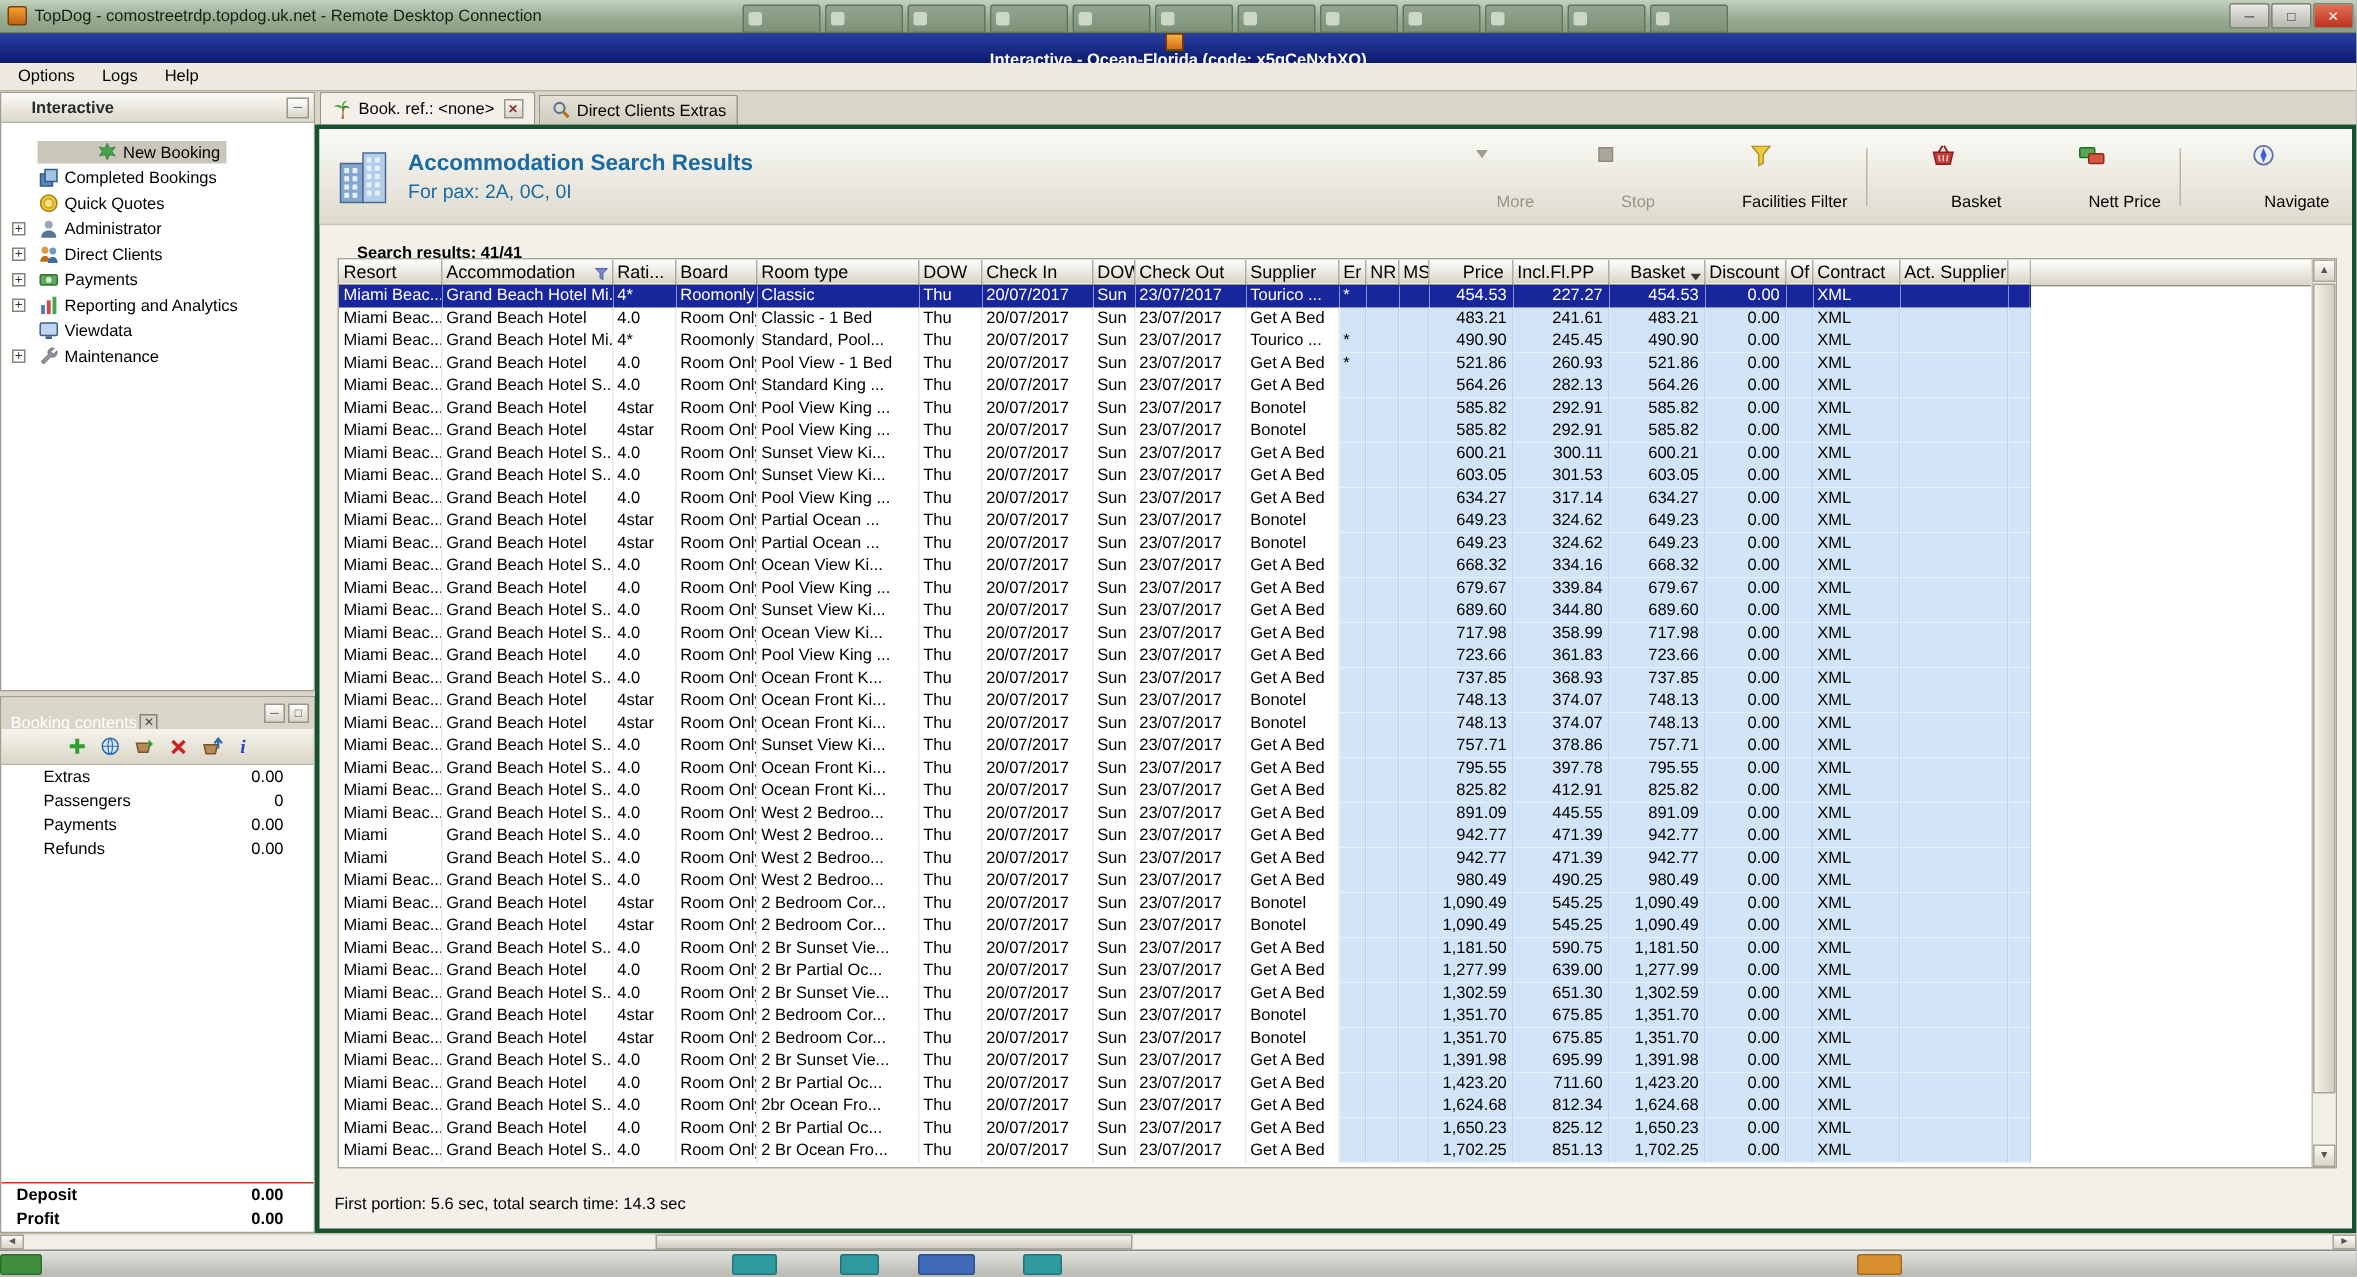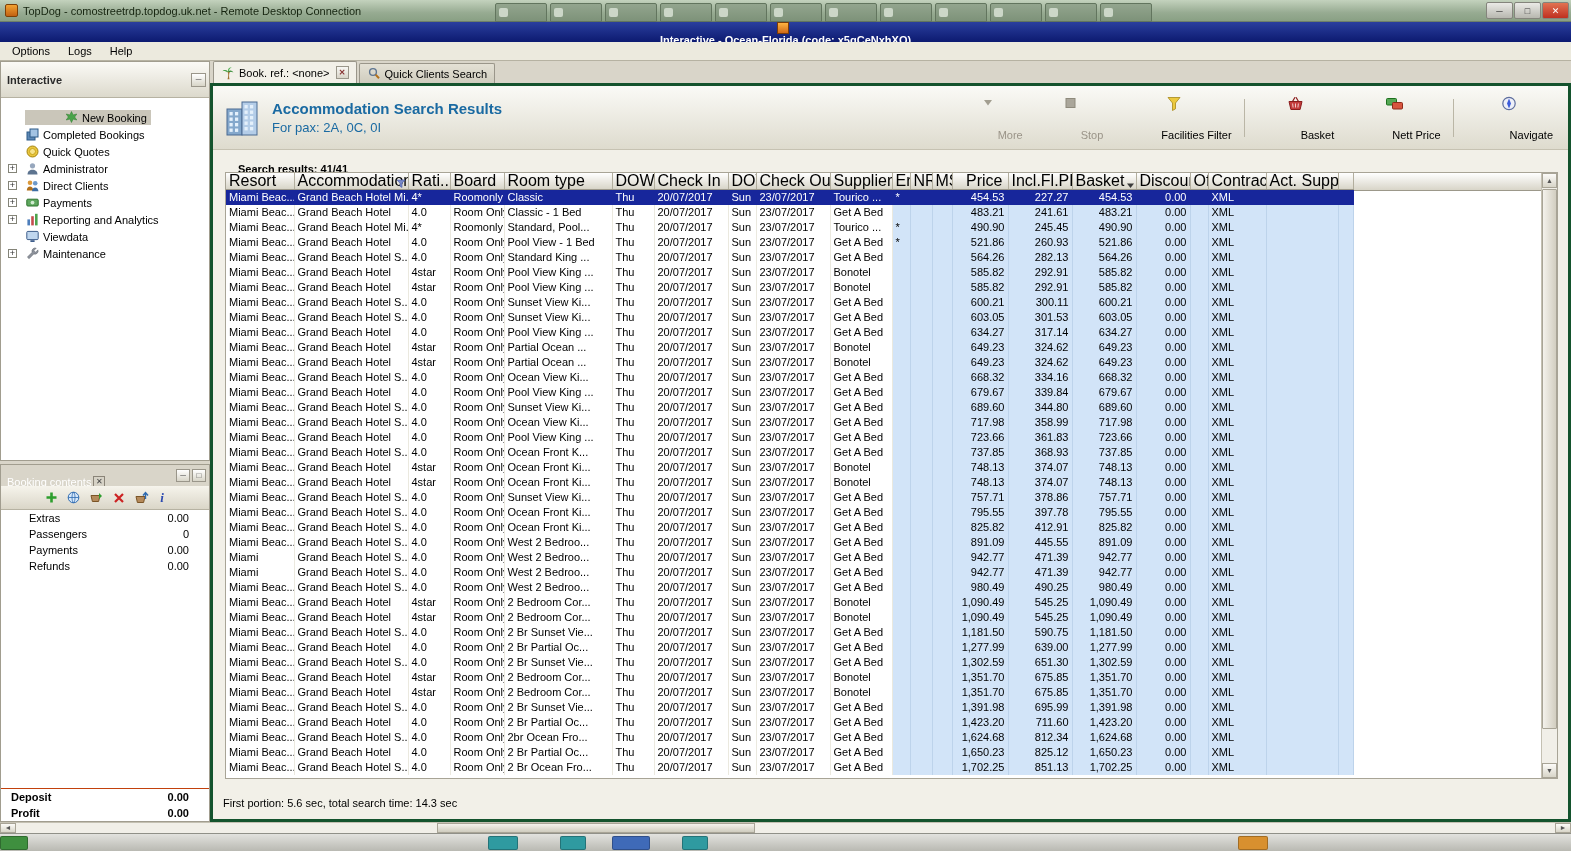--- a/index.html
+++ b/index.html
@@ -20,21 +20,21 @@
 
   
   .win-title{position:absolute;left:0;top:22px;width:100%;height:20px;background:linear-gradient(180deg,#2a3f9e,#0c1a70);display:flex;align-items:center;padding:0 5px;color:#fff;font-weight:bold;flex-direction:column;}
   .win-icon{width:12px;height:12px;background:linear-gradient(#ffb341,#d06a18);border:1px solid #7a3c08;margin-right:5px;flex:none;}
   .menu-bar{position:absolute;left:0;top:42px;width:100%;height:19px;background:#eceade;border-bottom:1px solid #b6b2a2;display:flex;align-items:center;padding-left:3px;}
   .menu-item{padding:2px 9px;cursor:default;}
 
   
   .sidebar{position:absolute;left:0;top:61px;width:210px;height:761px;display:flex;flex-direction:column;overflow:hidden;background:#d9d5c9;}
   .int-panel{height:400px;flex:none;display:flex;flex-direction:column;border:1px solid #a19d8f;background:#fff;}
-  .panel-header{height:36px;flex:none;background:linear-gradient(#fbfaf6,#dcd9cc);border-bottom:1px solid #b6b2a2;display:flex;align-items:center;padding:0 3px 0 6px;font-weight:bold;color:#2a2a2a;}
+  .panel-header{height:20px;flex:none;background:linear-gradient(#fbfaf6,#dcd9cc);border-bottom:1px solid #b6b2a2;display:flex;align-items:center;padding:0 3px 0 20px;font-weight:bold;color:#2a2a2a;}
   .panel-btn{margin-left:auto;width:15px;height:14px;border:1px solid #9a968a;background:linear-gradient(#fff,#d8d5c8);display:flex;align-items:center;justify-content:center;font-size:8px;color:#555;}
   .tree{flex:1;background:#fff;padding-top:11px;overflow:hidden;}
   .tree-item{height:17px;display:flex;align-items:center;position:relative;padding-left:24px;}
   .expander{position:absolute;left:7px;top:4px;width:9px;height:9px;border:1px solid #848478;background:#fff;font-size:9px;line-height:7px;text-align:center;color:#333;}
   .item-inner{display:flex;align-items:center;gap:4px;padding:1px 4px 1px 1px;}
   .item-inner.selected{background:#cac6ba;padding-left:40px;}
   .tree-label{white-space:nowrap;}
   .icn{display:inline-flex;align-items:center;justify-content:center;}
   .icn svg{display:block;}
 
@@ -72,21 +72,21 @@
   .tool .t-lb{margin-top:17px;white-space:nowrap;padding-left:44px;}
   .tool.disabled .t-lb{color:#9a9488;}
   .tool-sep{width:1px;height:38px;background:#bab6a6;margin:0 5px;}
 
   .results-line{position:absolute;left:16px;top:64px;right:0;height:38px;display:flex;align-items:center;padding-left:9px;font-weight:bold;}
 
   .grid-area{position:absolute;left:12px;top:86px;right:10px;bottom:40px;background:#fff;border:1px solid #a8a496;}
   .grid-scroll{position:absolute;left:0;top:0;right:16px;bottom:0;overflow:hidden;}
   .grid-scroll::before{content:"";position:absolute;left:0;top:0;right:0;height:17px;background:linear-gradient(#ffffff,#d8d5c8);border-bottom:1px solid #9c988a;}
   table{border-collapse:collapse;table-layout:fixed;width:1127px;position:relative;}
-  th{height:16px;line-height:16px;background:linear-gradient(#ffffff,#d8d5c8);border-right:1px solid #b2ae9e;border-bottom:1px solid #9c988a;font-weight:normal;text-align:left;padding:0 3px;white-space:nowrap;overflow:hidden;font-size:16px;position:relative;}
+  th{height:16px;line-height:16px;background:linear-gradient(#ffffff,#d8d5c8);border-right:1px solid #b2ae9e;border-bottom:1px solid #9c988a;font-weight:normal;text-align:left;padding:0 3px;white-space:nowrap;overflow:hidden;font-size:12px;position:relative;}
   td{height:15px;line-height:15px;padding:0 3px;white-space:nowrap;overflow:hidden;border-right:1px solid #ebe9df;font-size:11px;}
   td.blue{background:#d2e4f8;border-right-color:#bdd3eb;}
   tr.sel td{background:#17269b;color:#fff;border-right-color:#17269b;}
   .ral{text-align:right;}
   th.ral{padding-right:5px;}
   th .funnel{position:absolute;right:2px;top:3px;}
   th .sort{position:absolute;right:1px;top:4px;}
   th.sorted{text-align:right;padding-right:12px;}
 
   .vscroll{position:absolute;top:0;right:0;bottom:0;width:16px;background:#f1efe8;border-left:1px solid #c4c0b2;}
@@ -365,21 +365,21 @@
           <span class="tab-label">Book. ref.: &lt;none&gt;</span>
           <span class="tab-close">✕</span>
         </div>
         <div class="tab">
           <span class="icn">
             <svg width="14" height="14">
               <circle cx="6" cy="5" r="3.4" fill="none" stroke="#5d7490" stroke-width="1.4"></circle>
               <path d="M8.6 7.6l3.4 3.6" stroke="#b3701a" stroke-width="2"></path>
             </svg>
           </span>
-          <span class="tab-label">Quick Clients Search</span>
+          <span class="tab-label">Direct Clients Extras</span>
         </div>
       </div>
     <div class="content">
       <div class="band">
         <span class="band-icon icn">
           <svg width="40" height="40" viewBox="0 0 40 40">
             <rect x="4" y="11" width="15" height="26" fill="#84a8cc" stroke="#4a6a92"></rect>
             <rect x="19" y="4" width="15" height="33" fill="#b4cde8" stroke="#4a6a92"></rect>
             <g fill="#e4f0fb">
               <rect x="6.5" y="14" width="3.2" height="3.4"></rect>

